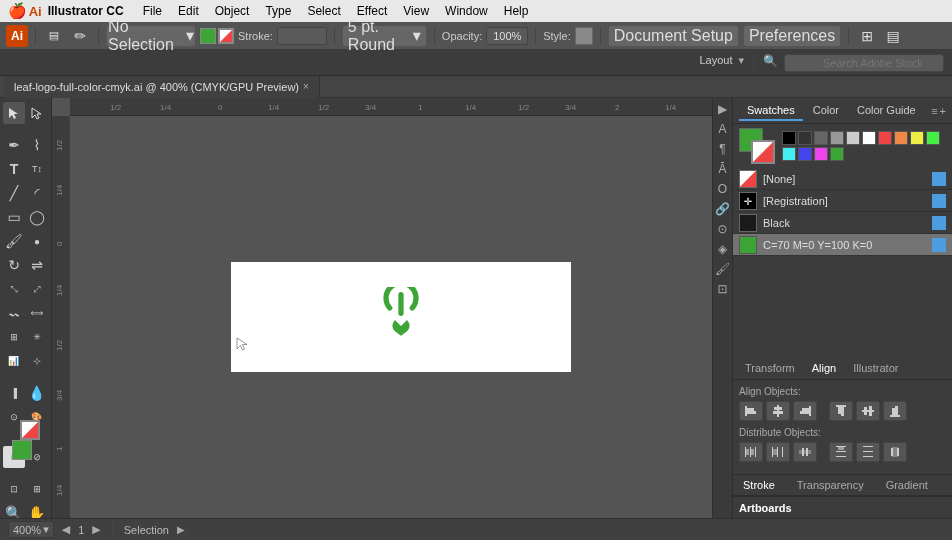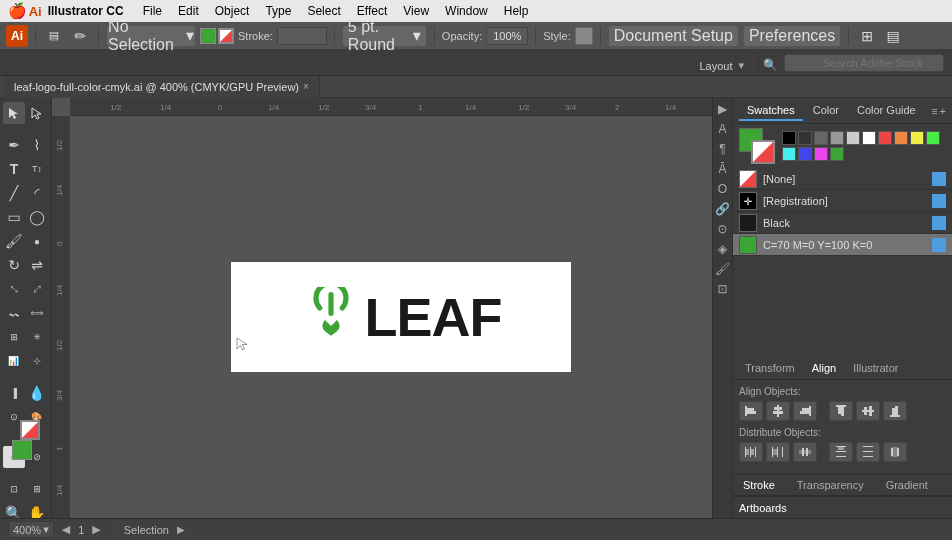--- a/index.html
+++ b/index.html
@@ -164,21 +164,21 @@
     .sg-tab {
       padding: 2px 6px; color: #aaa; font-size: 11px; cursor: pointer;
     }
     .sg-tab.active { color: #fff; }
 
     #artboards-bar {
       display: flex; align-items: center; height: 22px;
       background: #3c3c3c; border-top: 1px solid #2e2e2e;
       padding: 0 6px;
     }
-    .artboards-label { color: #fff; font-size: 11px; }
+    .artboards-label { color: #fff; font-size: 11px; font-weight: bold; }
 
     
     #status-bar {
       display: flex; align-items: center; height: 22px;
       background: #404040; border-top: 1px solid #2e2e2e;
       padding: 0 8px; gap: 8px; font-size: 11px; color: #bbb;
     }
 
     
     #v-scrollbar {
@@ -257,21 +257,21 @@
   <div class="separator"></div>
 
   <div class="toolbar-btn">Document Setup</div>
   <div class="toolbar-btn">Preferences</div>
   <div class="separator"></div>
   <div class="toolbar-icon-btn">⊞</div>
   <div class="toolbar-icon-btn">▤</div>
 </div>
 
 <div id="layout-bar">
-  <div style="margin-left:auto;display:flex;align-items:flex-end;gap:6px;">
+  <div style="margin-left:auto;display:flex;align-items:flex-start;gap:6px;">
     <span style="color:#ccc;">Layout</span>
     <span style="color:#aaa;">▾</span>
     <div class="separator"></div>
     <div style="color:#aaa;font-size:12px;">🔍</div>
     <div class="search-box">
       <input type="text" placeholder="Search Adobe Stock" style="">
     </div>
   </div>
 </div>
 
@@ -415,21 +415,20 @@
 
           <svg class="leaf-icon" viewBox="0 0 70 80" xmlns="http://www.w3.org/2000/svg">
 
             <path d="M20 28 A20 20 0 1 1 50 28" fill="none" stroke="#3da535" stroke-width="7" stroke-linecap="round"></path>
 
             <line x1="35" y1="10" x2="35" y2="35" stroke="#3da535" stroke-width="7" stroke-linecap="round"></line>
 
             <path d="M35 52 L27 44 Q20 52 27 59 Q35 65 35 65 Q35 65 43 59 Q50 52 43 44 Z" fill="#3da535"></path>
           </svg>
 
-          <div style="font-size:54px;font-weight:900;color:#1a1a1a;letter-spacing:-1px;font-family:'Arial Black',Arial,sans-serif;line-height:1;">LEAF</div>
         </div>
       </div>
 
       <div style="position:absolute;left:165px;top:220px;width:10px;height:10px;pointer-events:none;">
         <svg width="16" height="16" viewBox="0 0 16 16">
             <path d="M2 2L2 13L5.5 9.5L7.5 14L9.5 13L7.5 8.5L12 8.5Z" fill="white" stroke="#333" stroke-width="0.5"></path>
           </svg>
       </div>
     </div>
 

